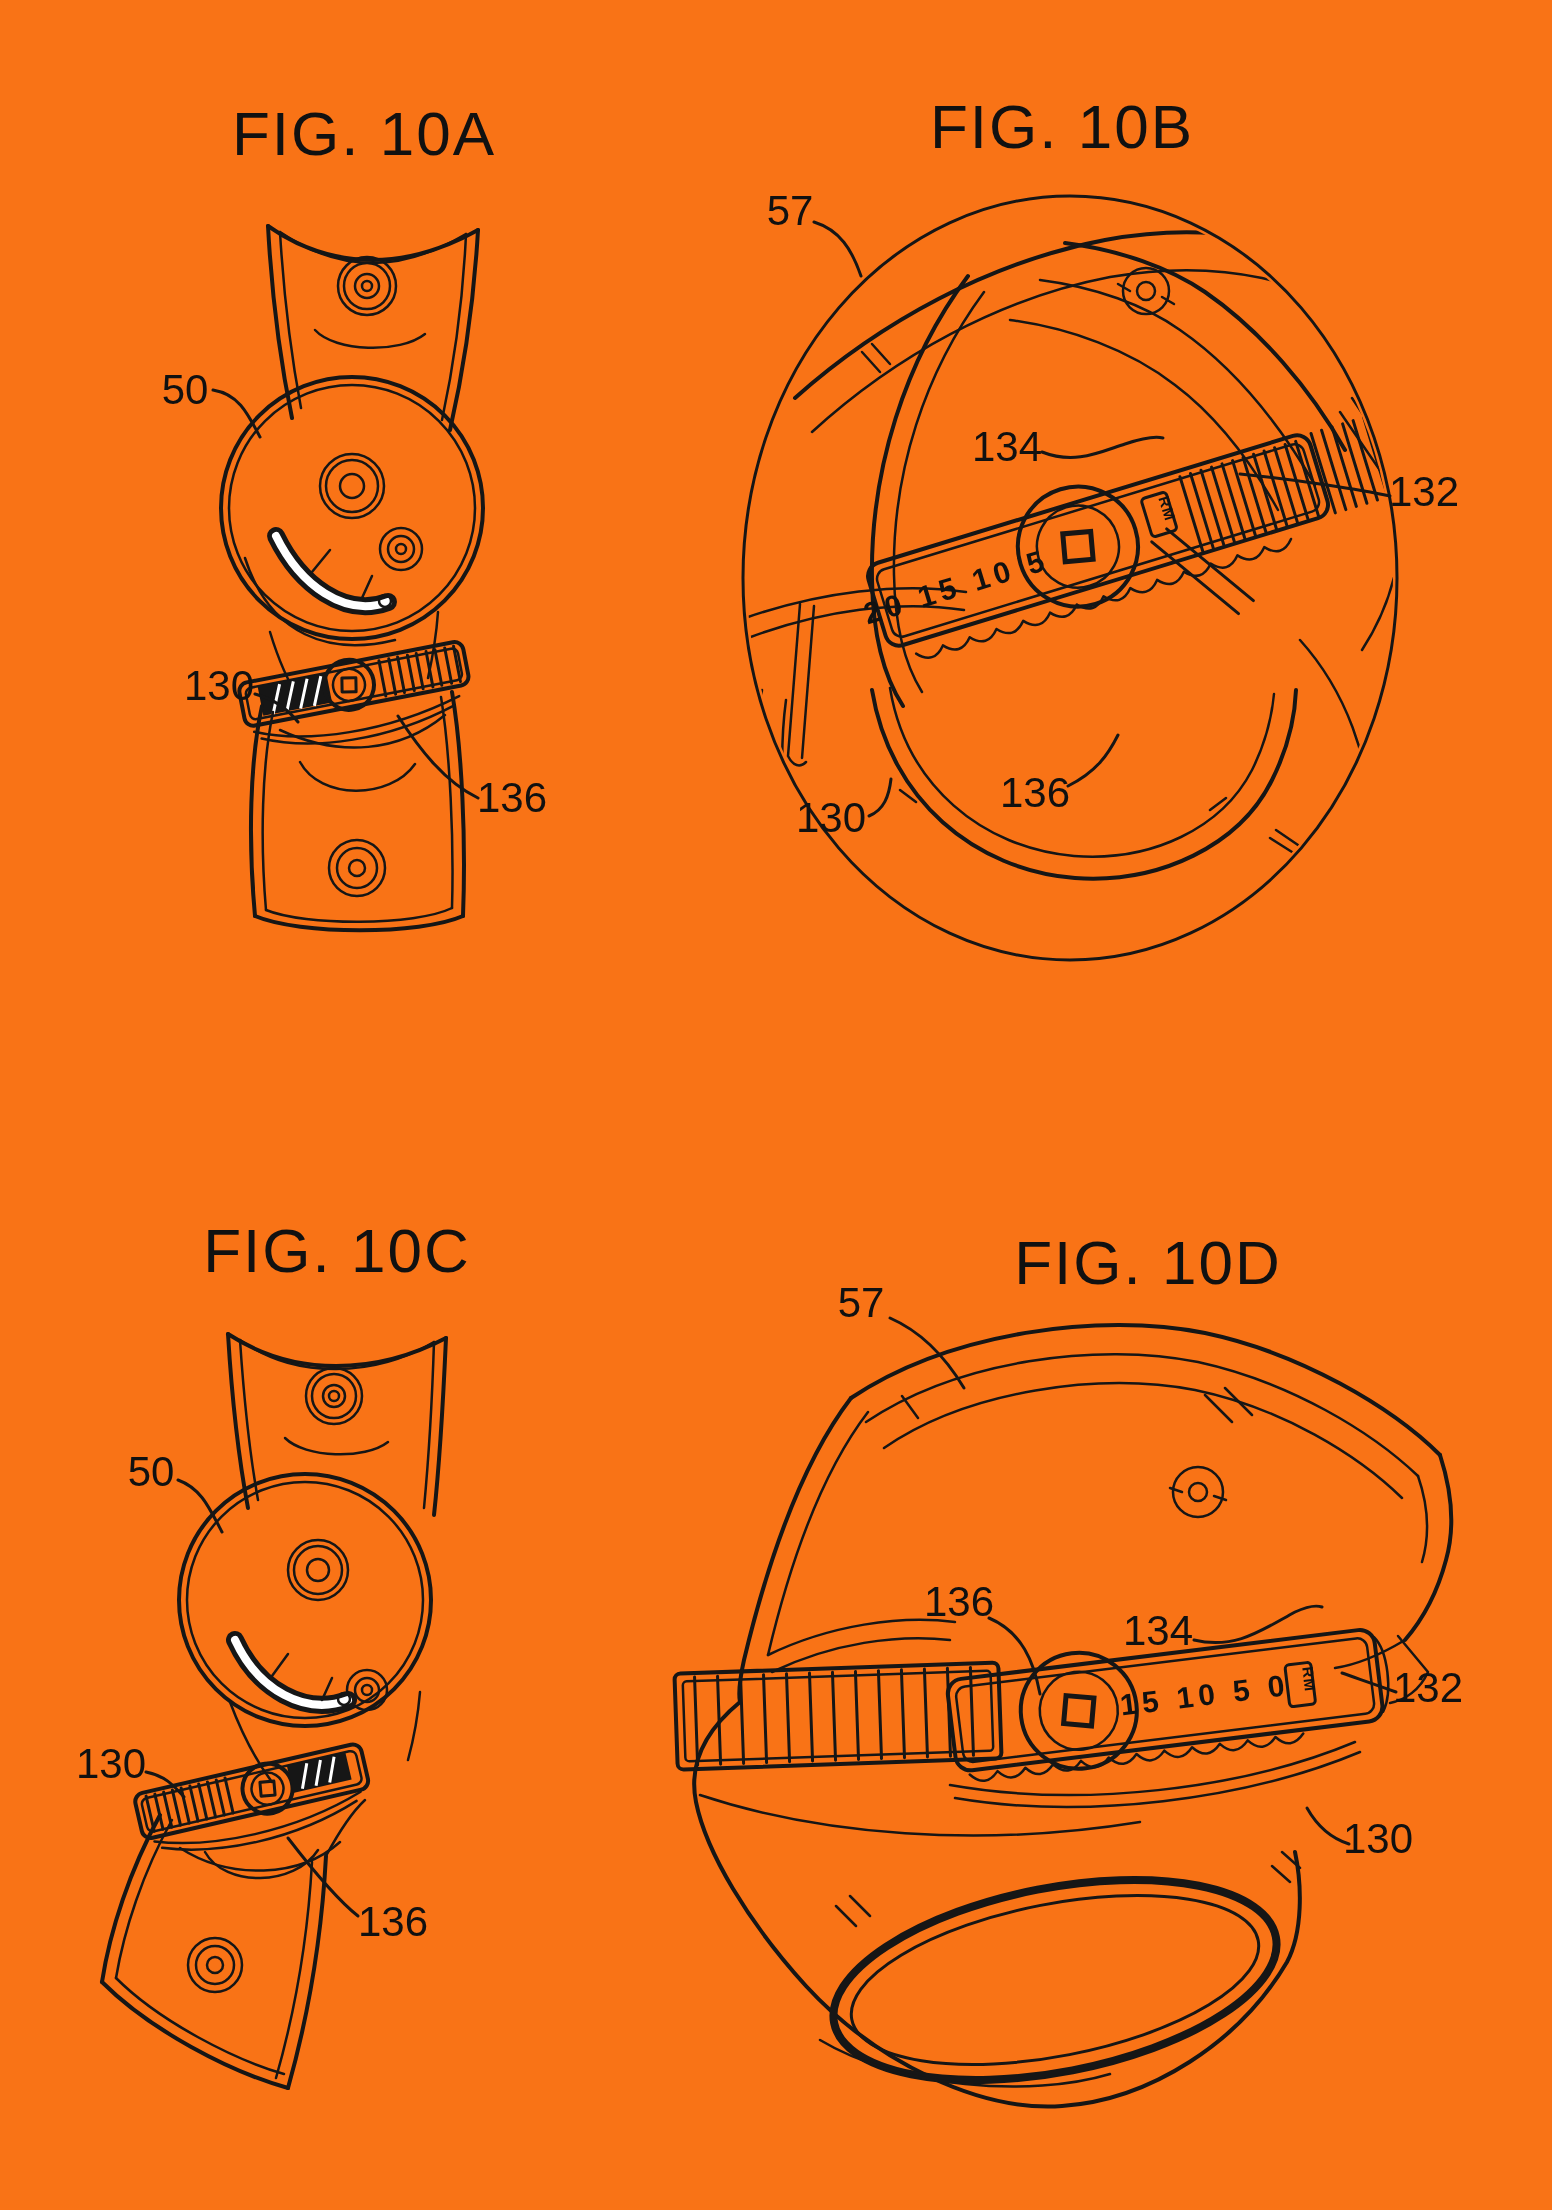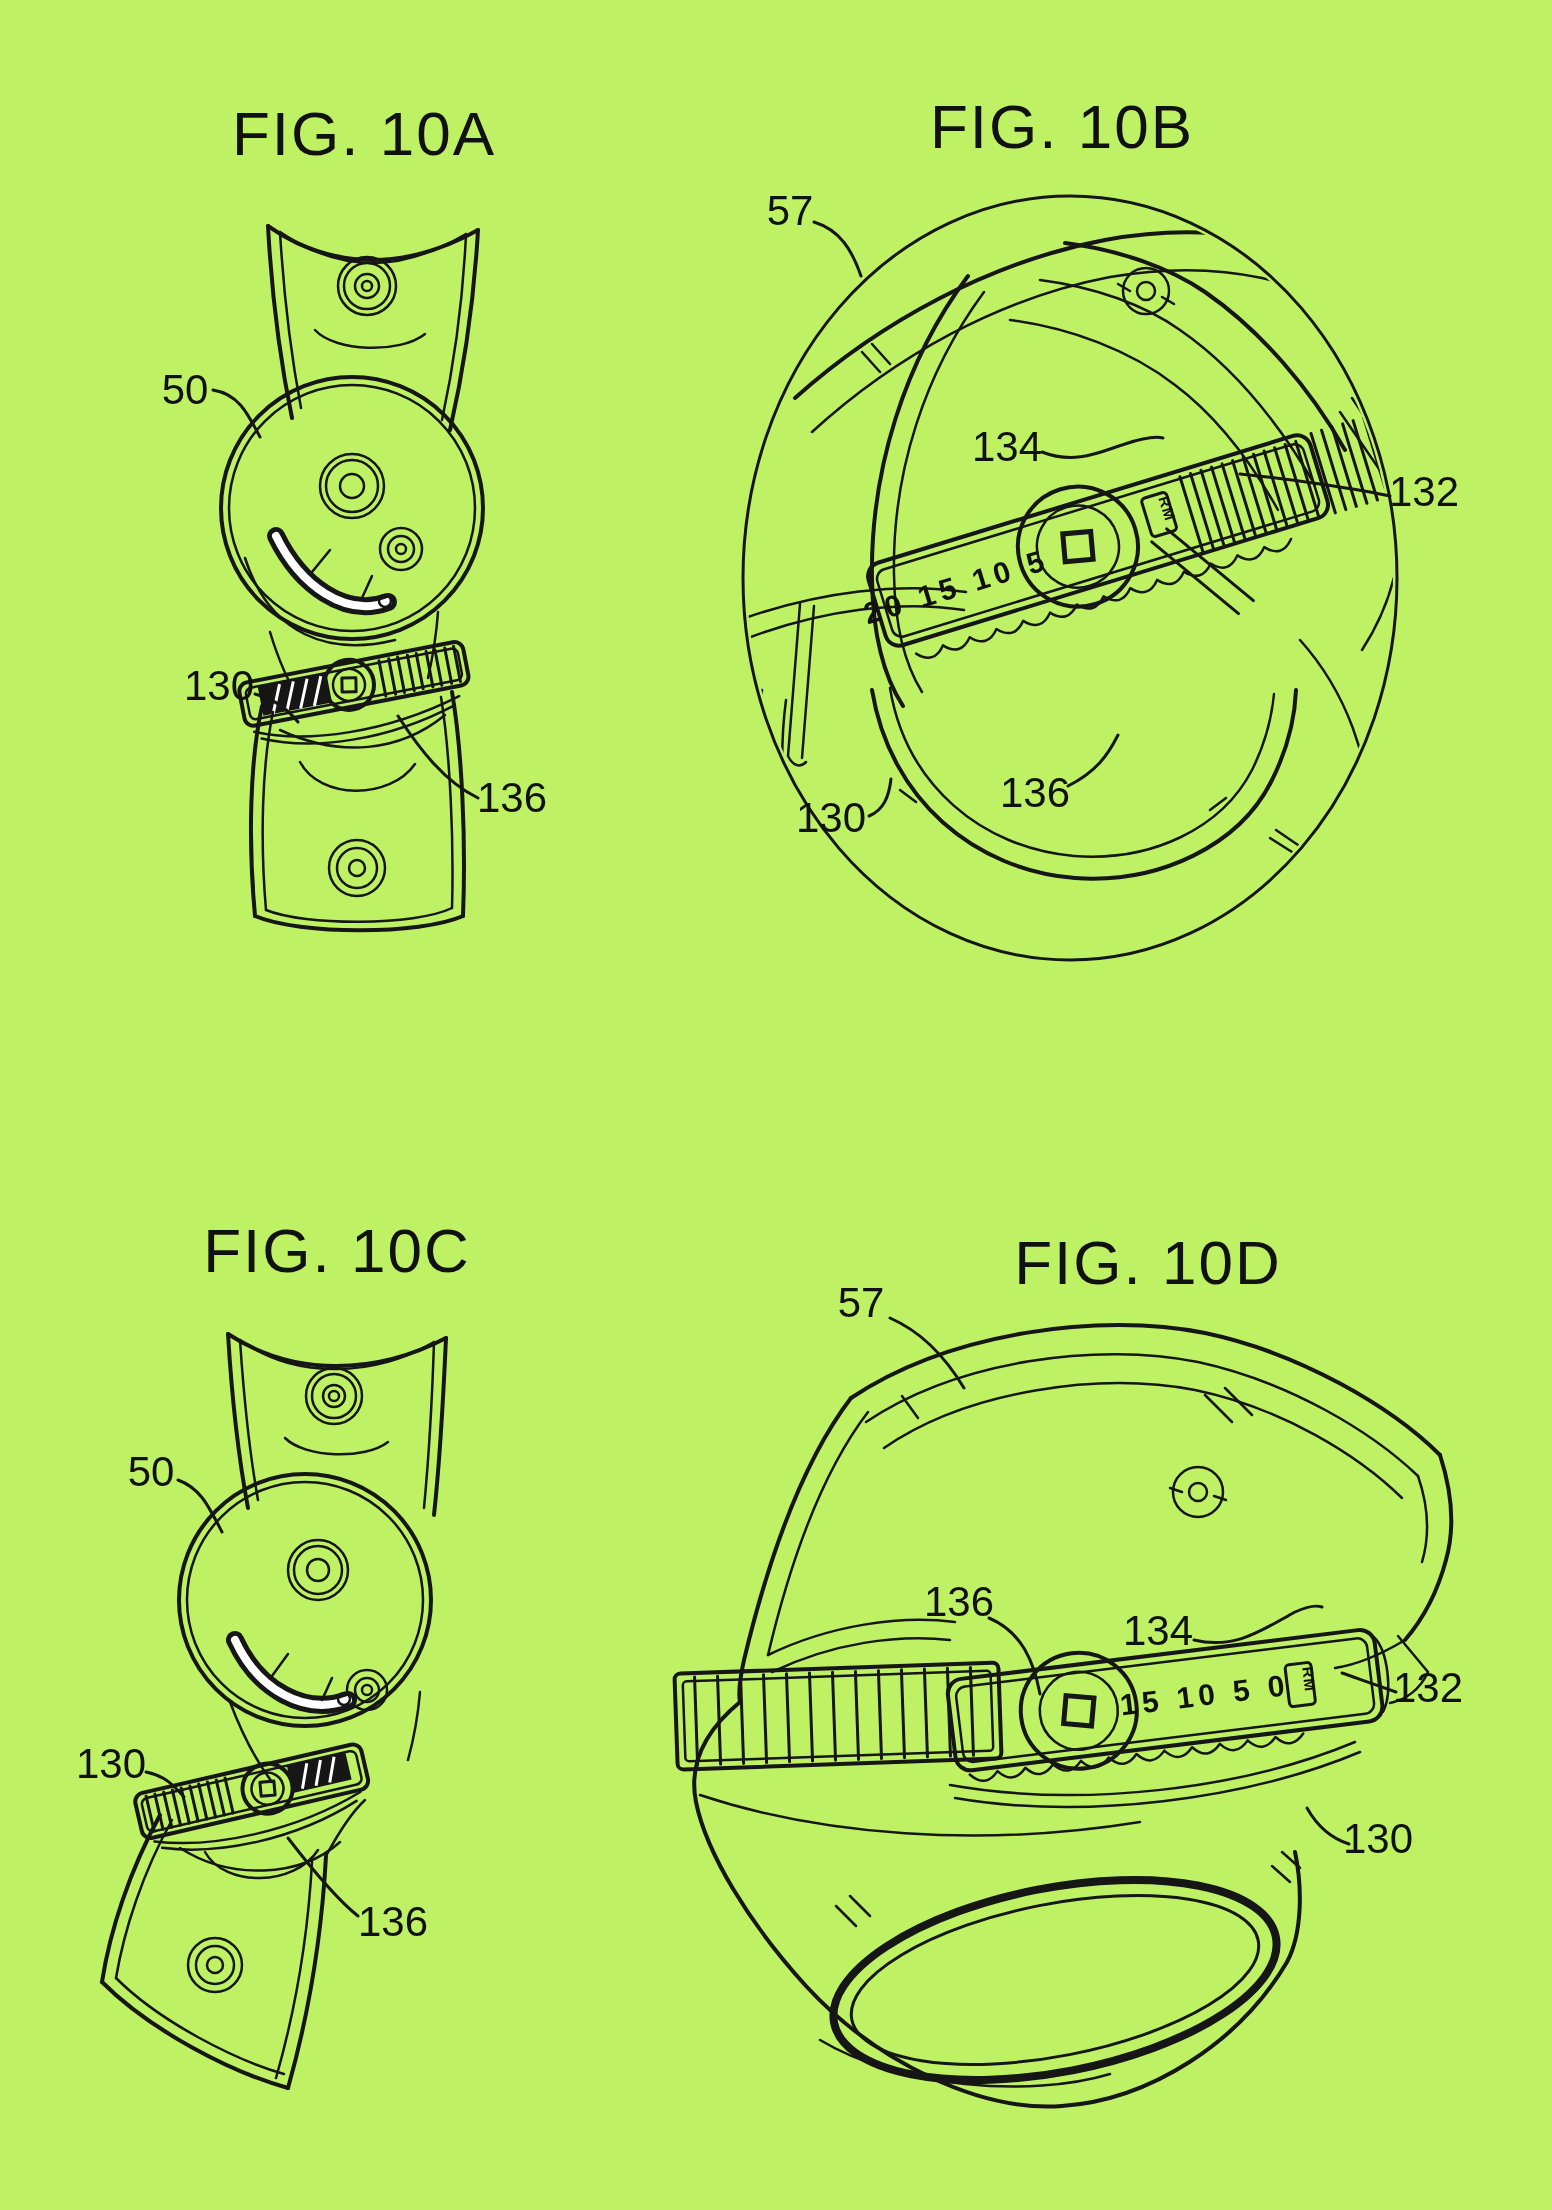--- a/index.html
+++ b/index.html
@@ -1,16 +1,16 @@
 <!DOCTYPE html>
 <html><head>
 <meta charset="utf-8">
 <style>
   html,body{margin:0;padding:0;background:#ffffff;}
-  #sheet{position:relative;width:1552px;height:2210px;background:#bef264;overflow:hidden;
+  #sheet{position:relative;width:1552px;height:2210px;background:#f97316;overflow:hidden;
          font-family:"Liberation Sans", sans-serif;}
   svg{position:absolute;left:0;top:0;}
   .stroke  {fill:none;stroke:#161616;stroke-width:4;stroke-linecap:round;stroke-linejoin:round;}
   .stroke2 {fill:none;stroke:#161616;stroke-width:2.5;stroke-linecap:round;stroke-linejoin:round;}
   .stroke3 {fill:none;stroke:#161616;stroke-width:3;stroke-linecap:round;stroke-linejoin:round;}
   .slotblk {fill:none;stroke:#161616;stroke-width:18;stroke-linecap:round;}
   .slotwht {fill:none;stroke:#ffffff;stroke-width:8;stroke-linecap:round;}
   .blkfill {fill:#161616;stroke:none;}
   .whthatch{fill:none;stroke:#ffffff;stroke-width:3;stroke-linecap:butt;}
   .leader  {fill:none;stroke:#161616;stroke-width:3;stroke-linecap:round;}

